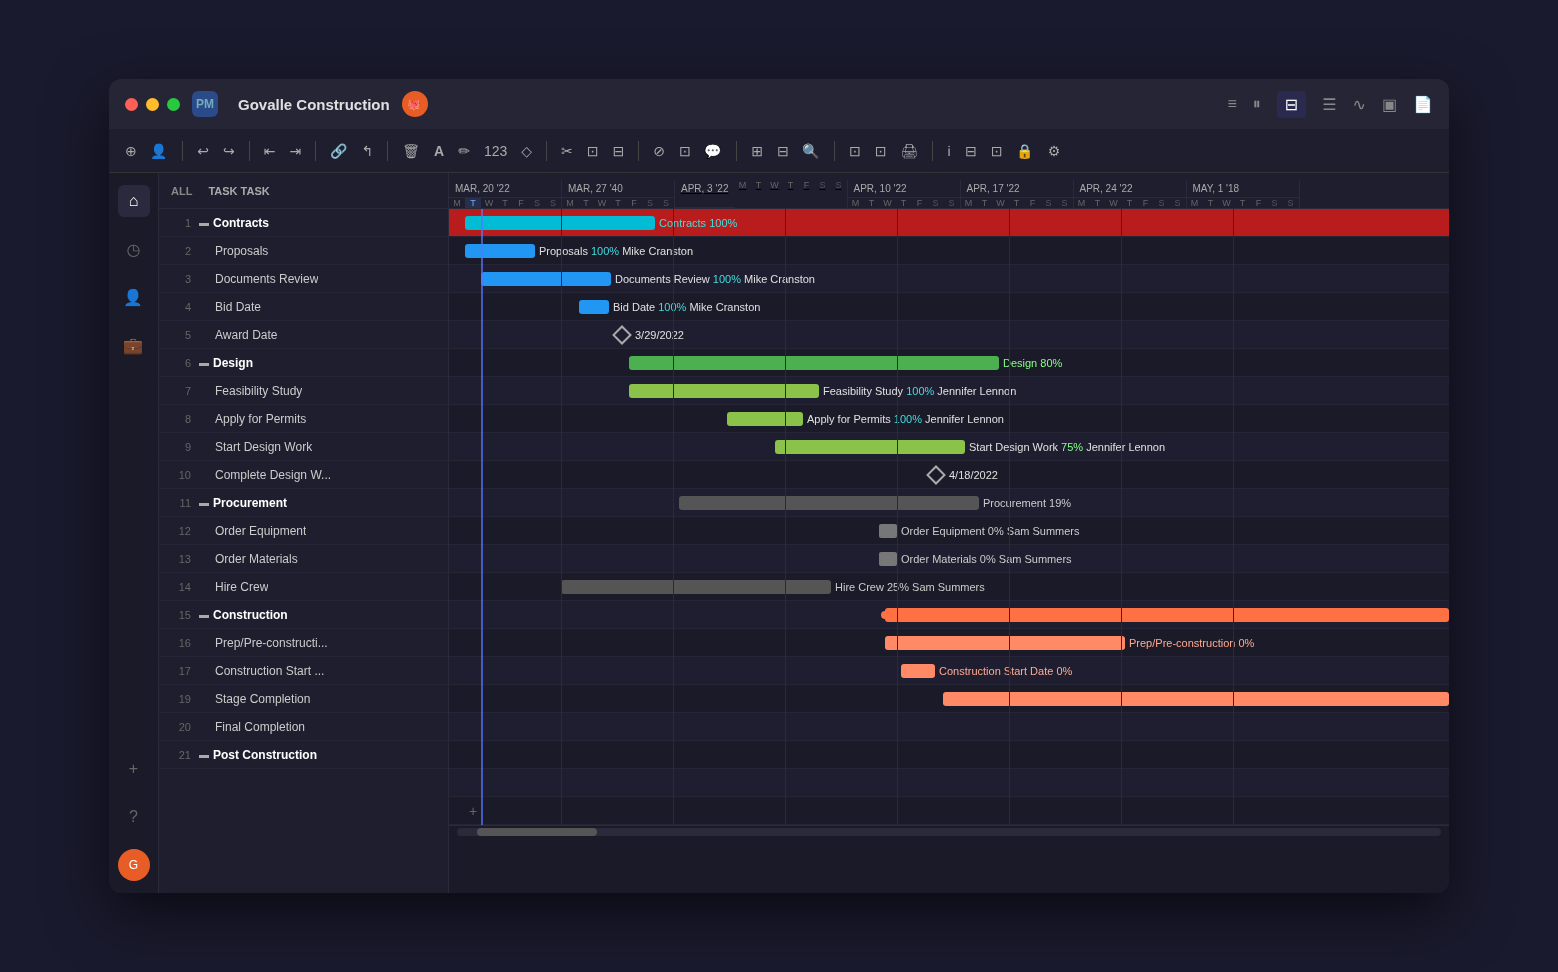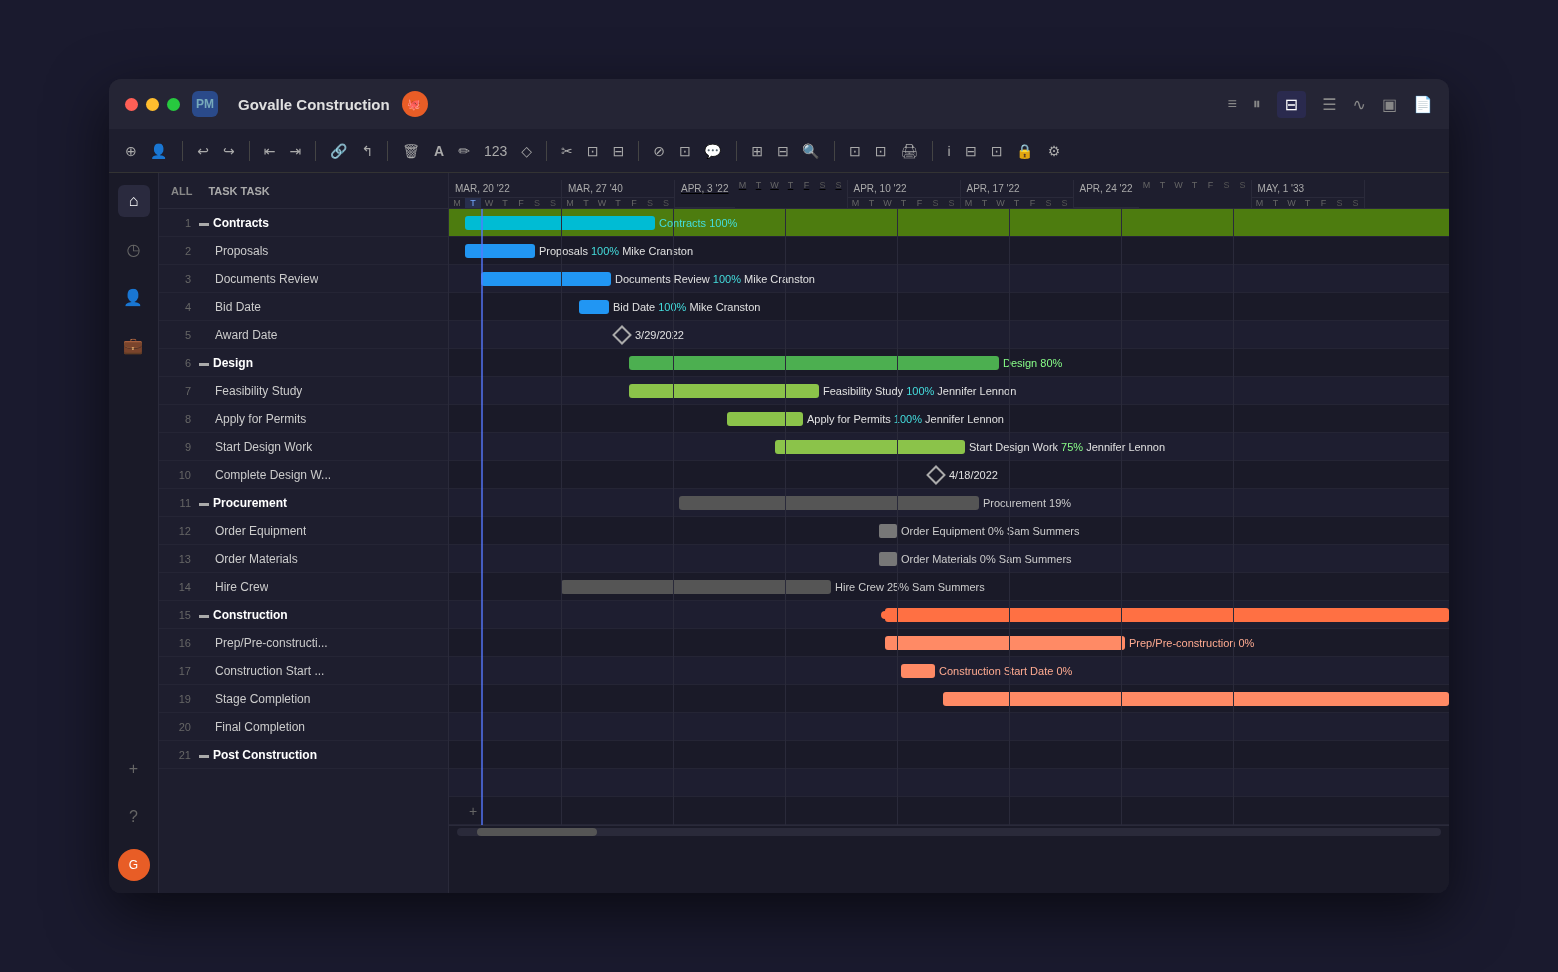--- a/index.html
+++ b/index.html
@@ -464,50 +464,50 @@
               <div style="display:flex;">
                 <span style="width:16px;color:#666;font-size:9px;text-align:center;">M</span>
                 <span style="width:16px;color:#666;font-size:9px;text-align:center;">T</span>
                 <span style="width:16px;color:#666;font-size:9px;text-align:center;">W</span>
                 <span style="width:16px;color:#666;font-size:9px;text-align:center;">T</span>
                 <span style="width:16px;color:#666;font-size:9px;text-align:center;">F</span>
                 <span style="width:16px;color:#555;font-size:9px;text-align:center;">S</span>
                 <span style="width:16px;color:#555;font-size:9px;text-align:center;">S</span>
               </div>
             </div>
-            <div style="display:flex;flex-direction:row;min-width:112px;border-right:1px solid #2a2a3a;">
+            <div style="display:flex;flex-direction:column;min-width:112px;border-right:1px solid #2a2a3a;">
               <div style="color:#aaa;font-size:10px;padding:3px 6px;border-bottom:1px solid #2a2a3a;">APR, 24 '22</div>
               <div style="display:flex;">
                 <span style="width:16px;color:#666;font-size:9px;text-align:center;">M</span>
                 <span style="width:16px;color:#666;font-size:9px;text-align:center;">T</span>
                 <span style="width:16px;color:#666;font-size:9px;text-align:center;">W</span>
                 <span style="width:16px;color:#666;font-size:9px;text-align:center;">T</span>
                 <span style="width:16px;color:#666;font-size:9px;text-align:center;">F</span>
                 <span style="width:16px;color:#555;font-size:9px;text-align:center;">S</span>
                 <span style="width:16px;color:#555;font-size:9px;text-align:center;">S</span>
               </div>
             </div>
             <div style="display:flex;flex-direction:column;min-width:112px;border-right:1px solid #2a2a3a;">
-              <div style="color:#aaa;font-size:10px;padding:3px 6px;border-bottom:1px solid #2a2a3a;">MAY, 1 '33</div>
+              <div style="color:#aaa;font-size:10px;padding:3px 6px;border-bottom:1px solid #2a2a3a;">MAY, 1 '18</div>
               <div style="display:flex;">
                 <span style="width:16px;color:#666;font-size:9px;text-align:center;">M</span>
                 <span style="width:16px;color:#666;font-size:9px;text-align:center;">T</span>
                 <span style="width:16px;color:#666;font-size:9px;text-align:center;">W</span>
                 <span style="width:16px;color:#666;font-size:9px;text-align:center;">T</span>
                 <span style="width:16px;color:#666;font-size:9px;text-align:center;">F</span>
                 <span style="width:16px;color:#555;font-size:9px;text-align:center;">S</span>
                 <span style="width:16px;color:#555;font-size:9px;text-align:center;">S</span>
               </div>
             </div>
           </div>
         </div>
 
         <div class="gantt-rows" style="position:relative;">
 
-          <div class="gantt-row" style="background:#4d7c0f;">
+          <div class="gantt-row" style="background:#b91c1c;">
             <div style="position:absolute;left:16px;width:190px;height:14px;top:7px;background:#00bcd4;border-radius:3px;"></div>
             <span style="position:absolute;left:210px;font-size:11px;color:#4dd;white-space:nowrap;">Contracts  <span style="color:#4dd;">100%</span></span>
           </div>
 
           <div class="gantt-row">
             <div style="position:absolute;left:16px;width:70px;height:14px;top:7px;background:#2196f3;border-radius:3px;"></div>
             <span style="position:absolute;left:90px;font-size:11px;color:#e0e0e0;white-space:nowrap;">Proposals  <span style="color:#4dd;">100%</span>  Mike Cranston</span>
           </div>
 
           <div class="gantt-row" style="background:#1e1e30;">

